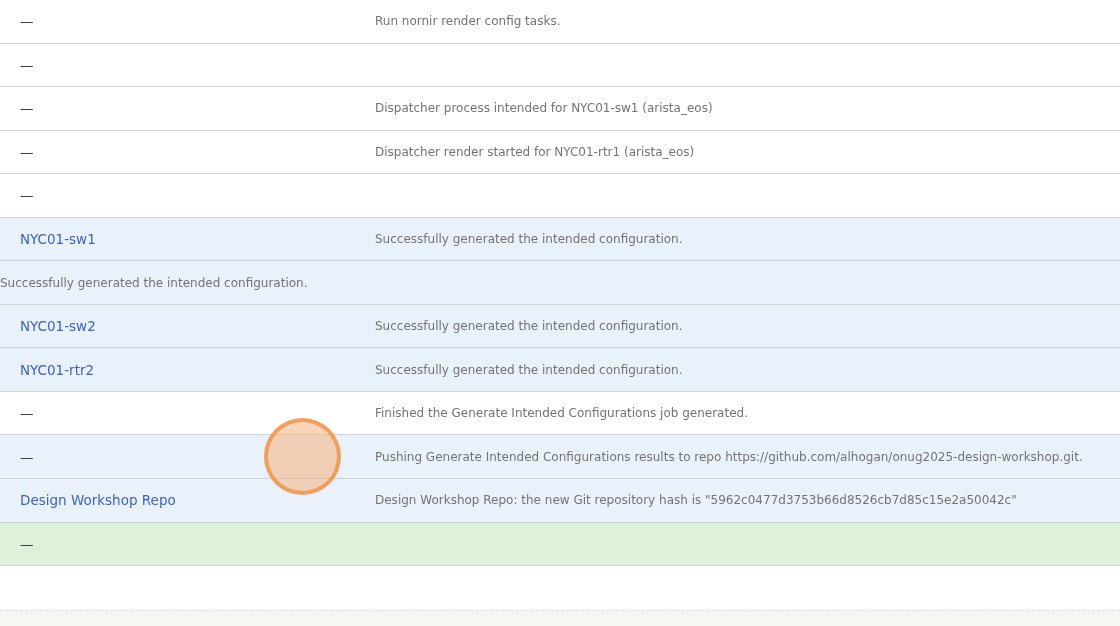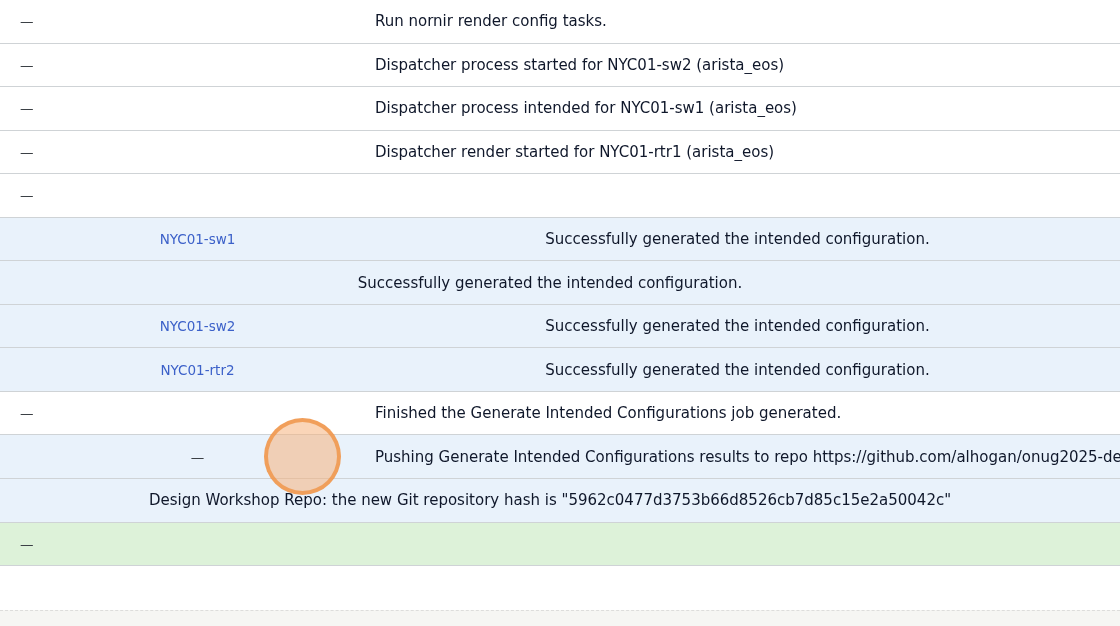--- a/index.html
+++ b/index.html
@@ -15,40 +15,40 @@
     top: 0; left: 0;
     width: 1120px;
   }
   .log-row {
     display: flex;
     align-items: center;
     height: 43.55px;
     border-bottom: 1px solid #cfd3d6;
     background: #ffffff;
   }
-  .log-row.level-info { background: #e9f2fb; text-align: center; }
+  .log-row.level-info { background: #e9f2fb; }
   .log-row.level-success { background: #ddf2d9; }
   .cell-object {
     width: 375px;
     flex: 0 0 375px;
     padding-left: 20px;
     font-size: 13.5px;
     color: #3b4045;
     white-space: nowrap;
     overflow: hidden;
   }
   .cell-object a {
     color: #3c61c9;
     text-decoration: none;
     font-size: 13.5px;
   }
   .cell-message {
     flex: 1 1 auto;
-    font-size: 15px;
-    color: #0f172a;
+    font-size: 12px;
+    color: #737373;
     white-space: nowrap;
     overflow: hidden;
     padding-right: 20px;
   }
   .click-indicator {
     position: absolute;
     left: 264px;
     top: 418px;
     width: 77px;
     height: 77px;
@@ -72,21 +72,20 @@
 
 <div class="log-table">
 
   <div class="log-row level-default">
     <div class="cell-object"><span>—</span></div>
     <div class="cell-message">Run nornir render config tasks.</div>
   </div>
 
   <div class="log-row level-default">
     <div class="cell-object"><span>—</span></div>
-    <div class="cell-message">Dispatcher process started for NYC01-sw2 (arista_eos)</div>
   </div>
 
   <div class="log-row level-default">
     <div class="cell-object"><span>—</span></div>
     <div class="cell-message">Dispatcher process intended for NYC01-sw1 (arista_eos)</div>
   </div>
 
   <div class="log-row level-default">
     <div class="cell-object"><span>—</span></div>
     <div class="cell-message">Dispatcher render started for NYC01-rtr1 (arista_eos)</div>
@@ -119,20 +118,21 @@
     <div class="cell-object"><span>—</span></div>
     <div class="cell-message">Finished the Generate Intended Configurations job generated.</div>
   </div>
 
   <div class="log-row level-info">
     <div class="cell-object"><span>—</span></div>
     <div class="cell-message">Pushing Generate Intended Configurations results to repo https://github.com/alhogan/onug2025-design-workshop.git.</div>
   </div>
 
   <div class="log-row level-info">
+    <div class="cell-object"><a href="#">Design Workshop Repo</a></div>
     <div class="cell-message">Design Workshop Repo: the new Git repository hash is "5962c0477d3753b66d8526cb7d85c15e2a50042c"</div>
   </div>
 
   <div class="log-row level-success">
     <div class="cell-object"><span>—</span></div>
   </div>
 
 </div>
 
 <div class="click-indicator"></div>

